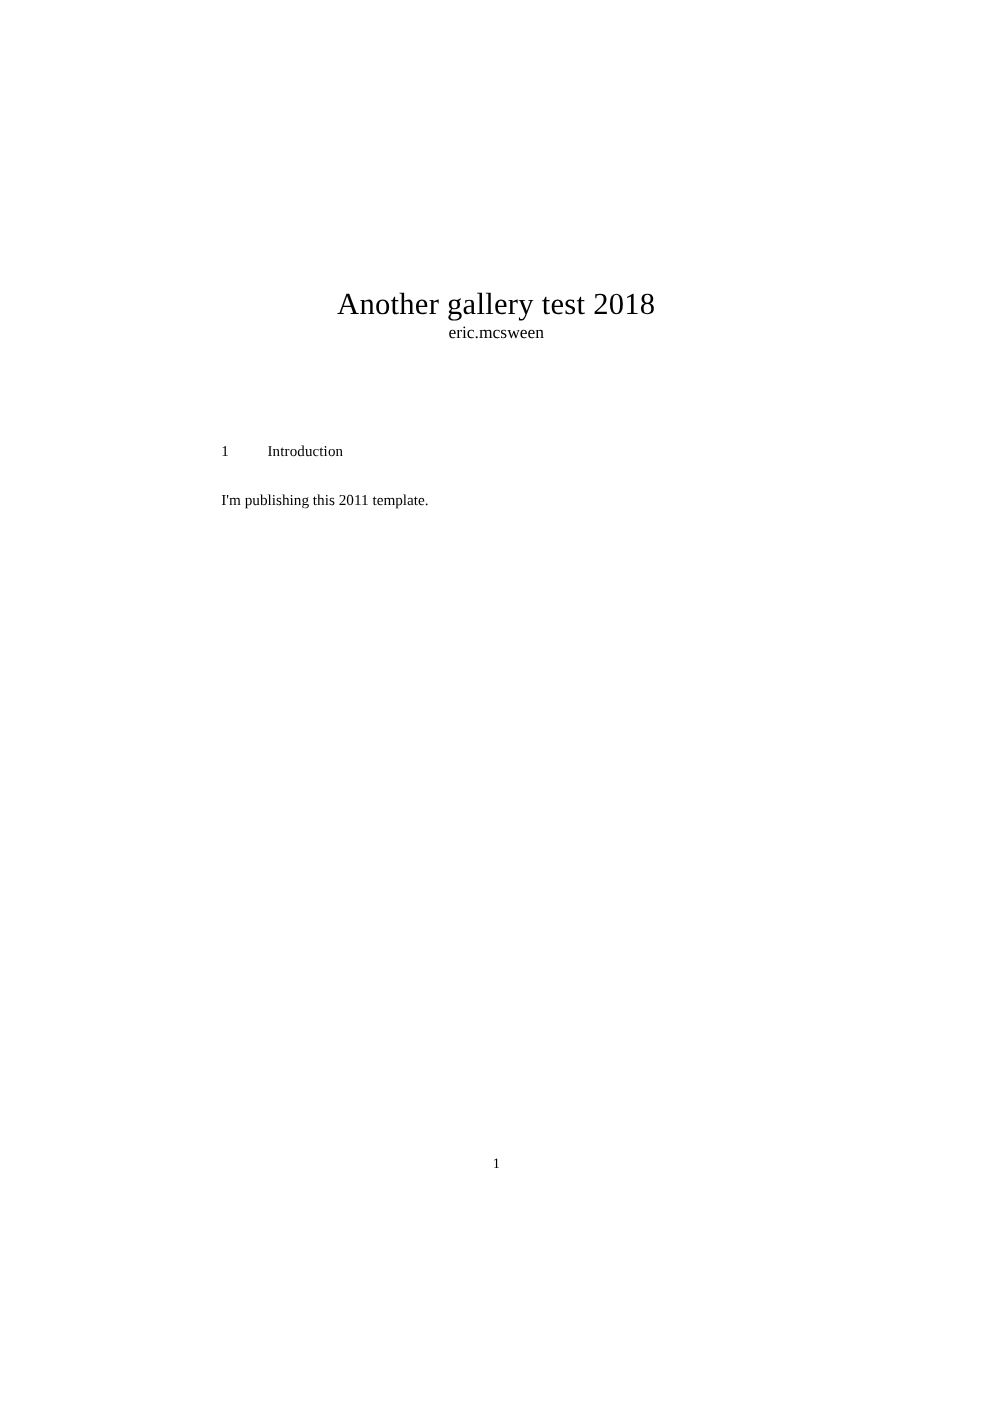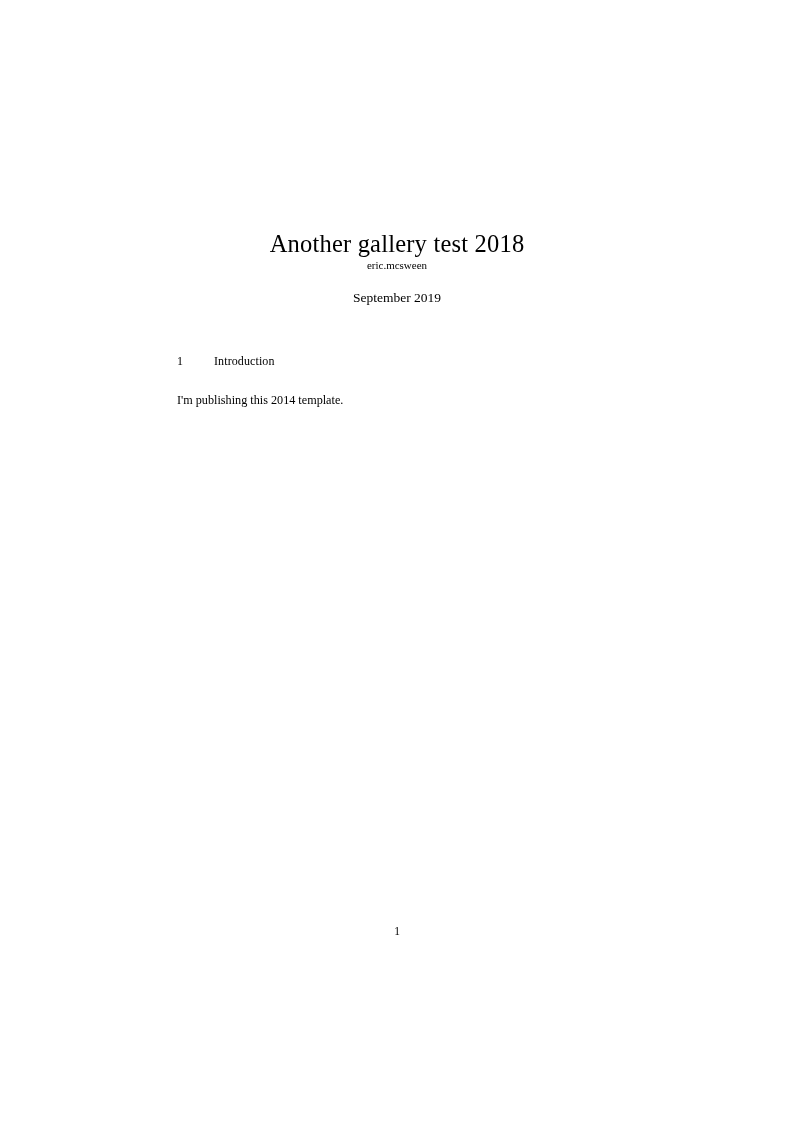--- a/index.html
+++ b/index.html
@@ -37,21 +37,21 @@
     font-weight: normal;
     line-height: 1.2;
   }
 
   .doc-author {
     position: absolute;
     top: 259px;
     left: 0;
     width: 794px;
     text-align: center;
-    font-size: 11px;
+    font-size: 14px;
     line-height: 1.2;
   }
 
   .doc-date {
     position: absolute;
     top: 290px;
     left: 0;
     width: 794px;
     text-align: center;
     font-size: 13.5px;
@@ -93,23 +93,22 @@
 </style>
 </head>
 <body>
 
 <div class="page">
 
   <h1 class="doc-title">Another gallery test 2018</h1>
 
   <div class="doc-author">eric.mcsween</div>
 
-  <div class="doc-date">September 2019</div>
 
   <h2 class="section-heading">
     <span class="sec-num">1</span><span>Introduction</span>
   </h2>
 
-  <p class="body-text">I'm publishing this 2014 template.</p>
+  <p class="body-text">I'm publishing this 2011 template.</p>
 
   <div class="page-number">1</div>
 
 </div>
 
 </body></html>

